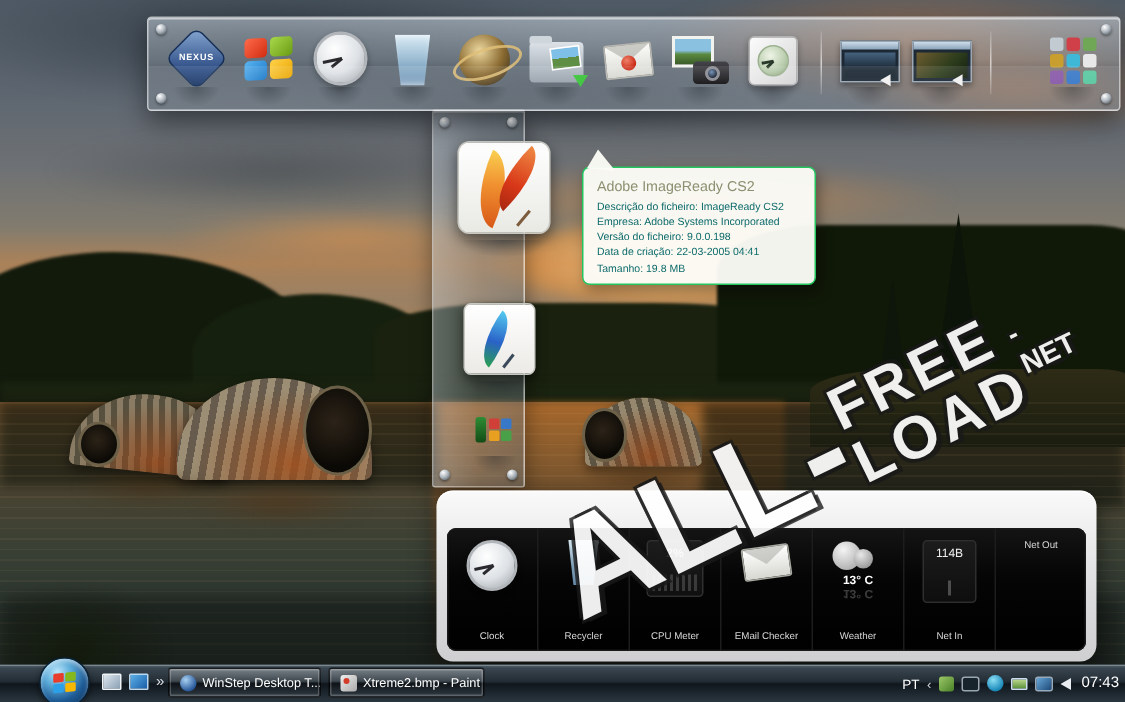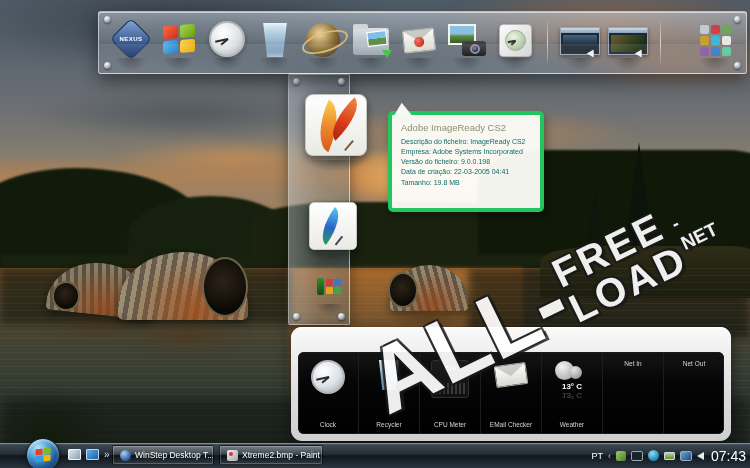--- a/index.html
+++ b/index.html
@@ -69,21 +69,21 @@
 .ir-icon .q{position:absolute;left:42px;top:44px;width:2px;height:13px;background:#7c5c3c;transform:rotate(40deg)}
 .ps-icon{position:absolute;left:20px;top:128px;width:48px;height:48px;border-radius:5px;background:linear-gradient(180deg,#fff,#eceae6);border:1px solid #c8c8c2;box-shadow:0 3px 7px rgba(0,0,0,.45)}
 .ps-icon .l1{left:13px;top:5px;width:15px;height:36px;background:linear-gradient(160deg,#54ccf0,#2a62c8 55%,#2aa050);transform:rotate(36deg)}
 .ps-icon .q{position:absolute;left:28px;top:32px;width:1.5px;height:11px;background:#3a4a5a;transform:rotate(38deg)}
 .mini-icon{position:absolute;left:28px;top:198px;width:25px;height:27px}
 .mini-icon .bottle{position:absolute;left:0;top:6px;width:7px;height:17px;border-radius:2px;background:linear-gradient(180deg,#2e8c34,#124c16)}
 .mini-icon .mg{position:absolute;left:9px;top:7px;display:grid;grid-template-columns:7px 7px;grid-template-rows:7px 7px;gap:1px}
 .mini-icon .mg i{border-radius:1px}
 .smudge{position:absolute;height:12px;background:radial-gradient(ellipse at 50% 0%,rgba(25,30,36,.35),transparent 70%)}
 
-.tip{left:388px;top:111px;width:156px;background:rgba(252,252,247,.96);border:4px solid #22c55e;border-radius:5px;box-shadow:2px 4px 9px rgba(0,0,0,.35);padding:7px 9px 20px;z-index:40}
+.tip{left:388px;top:111px;width:156px;background:rgba(252,252,247,.96);border:1px solid #22c55e;border-radius:5px;box-shadow:2px 4px 9px rgba(0,0,0,.35);padding:7px 9px 4px;z-index:40}
 .tip::before{content:"";position:absolute;left:3px;top:-12px;width:0;height:0;border-left:6px solid transparent;border-right:13px solid transparent;border-bottom:13px solid rgba(252,252,247,.96);transform:rotate(6deg)}
 .tip-title{font-size:9.5px;color:#8b9070;margin-bottom:4px}
 .tip-line{font-size:7px;color:#0d6b6b;line-height:1.45}
 
 .panel{left:291px;top:327px;width:440px;height:114px;border-radius:11px;background:linear-gradient(180deg,#fafafa,#dcdcde 60%,#cfcfd2);box-shadow:0 5px 16px rgba(0,0,0,.55),inset 0 1px 0 #fff;z-index:15}
 .tabbar{position:absolute;left:3px;right:3px;top:2px;height:23px;display:flex;align-items:center;gap:2px;padding:0 2px}
 .pbtn{width:14px;height:14px;border-radius:50%;background:radial-gradient(circle at 35% 30%,#fff,#cfe4f4 55%,#8fb4d4);border:1px solid #8fa4b8;position:relative;flex:0 0 auto}
 .pbtn::after{content:"";position:absolute;left:4px;top:4px;width:4px;height:4px;background:#4a6a8a;border-radius:1px}
 .tab{flex:1;text-align:center;font-size:9.5px;color:#3c3c3c;padding:4px 0 3px;white-space:nowrap;overflow:hidden}
 .tab.active{background:linear-gradient(180deg,#565656,#1e1e1e 45%,#000 55%,#262626);color:#fff;border-radius:5px}
@@ -126,21 +126,21 @@
 .tray{position:absolute;right:4px;top:0;height:25px;display:flex;align-items:center;gap:5px}
 .lang{font-size:9px;color:#fff}
 .tchev{font-size:9px;color:#cfd4d8}
 .tico{border-radius:2px;flex:0 0 auto}
 .ti1{width:10px;height:10px;background:linear-gradient(135deg,#9cc868,#4a8028)}
 .ti2{width:12px;height:10px;background:#18242c;border:1px solid #9aa6b0}
 .ti3{width:11px;height:11px;border-radius:50%;background:radial-gradient(circle at 38% 30%,#8adef4,#1a88b8 70%)}
 .ti4{width:11px;height:8px;background:linear-gradient(180deg,#bcd890,#5a9038);border:1px solid #cde;border-radius:1px}
 .ti5{width:12px;height:10px;background:linear-gradient(135deg,#68a8d8,#1c4878);border:1px solid #9ab}
 .spk{width:0;height:0;border-top:4px solid transparent;border-bottom:4px solid transparent;border-right:7px solid #e8ecf0}
-.time{font-size:14px;color:#fff;margin-left:2px}
+.time{font-size:10px;color:#fff;margin-left:2px}
 
 .wm{position:absolute;left:398px;top:342px;display:flex;align-items:center;transform:rotate(-26deg);transform-origin:0 95px;z-index:60;pointer-events:none;opacity:.93}
 .wm span{color:#fff;font-weight:bold;text-shadow:-2px -2px 0 rgba(25,25,25,.85),2px -2px 0 rgba(25,25,25,.85),-2px 2px 0 rgba(25,25,25,.85),3px 3px 0 rgba(25,25,25,.85)}
 .wm-all{font-size:92px;line-height:.85}
 .wm-col{display:flex;flex-direction:column;margin-left:2px}
 .wm-col span{font-size:40px;line-height:.98;letter-spacing:3px}
 .wm-net{font-size:19px;align-self:flex-start;margin-top:14px;margin-left:3px}
 </style>
 </head>
 <body>
@@ -329,20 +329,23 @@
       <div class="wlabel">EMail Checker</div>
     </div>
     <div class="wcell">
       <div class="wx">
         <div class="wx-val">13° C</div>
         <div class="wx-refl">13° C</div>
       </div>
       <div class="wlabel">Weather</div>
     </div>
     <div class="wcell">
+      <div class="netp">
+        <div class="mv">114B</div>
+      </div>
       <div class="wlabel">Net In</div>
     </div>
     <div class="wcell">
       <div class="wlabel">Net Out</div>
     </div>
   </div>
 </div>
 
 <div class="abs taskbar">
   <div class="orb">

